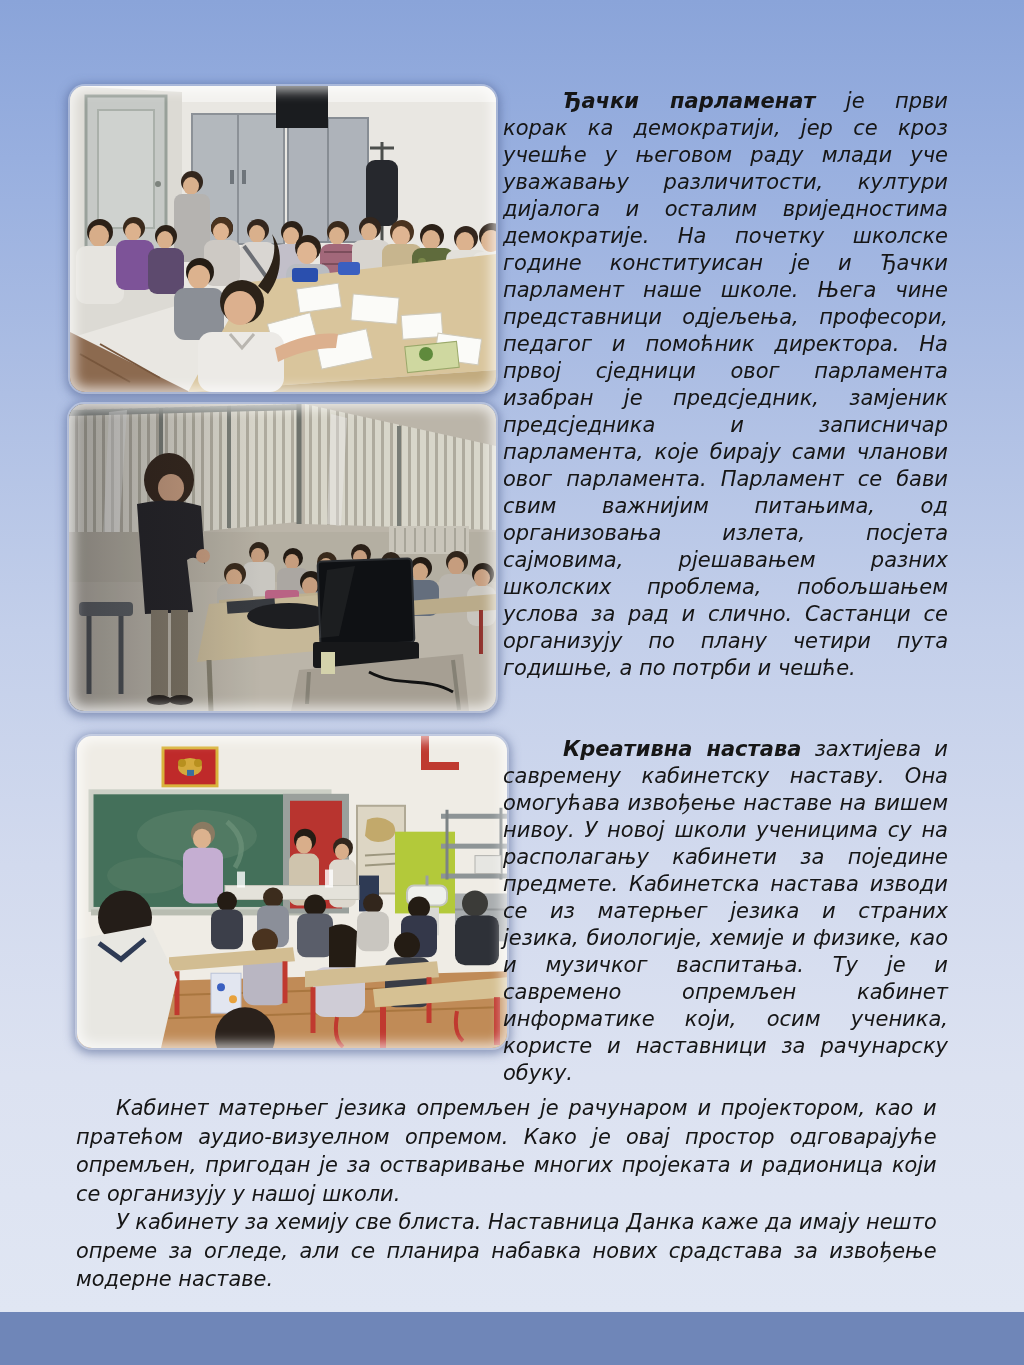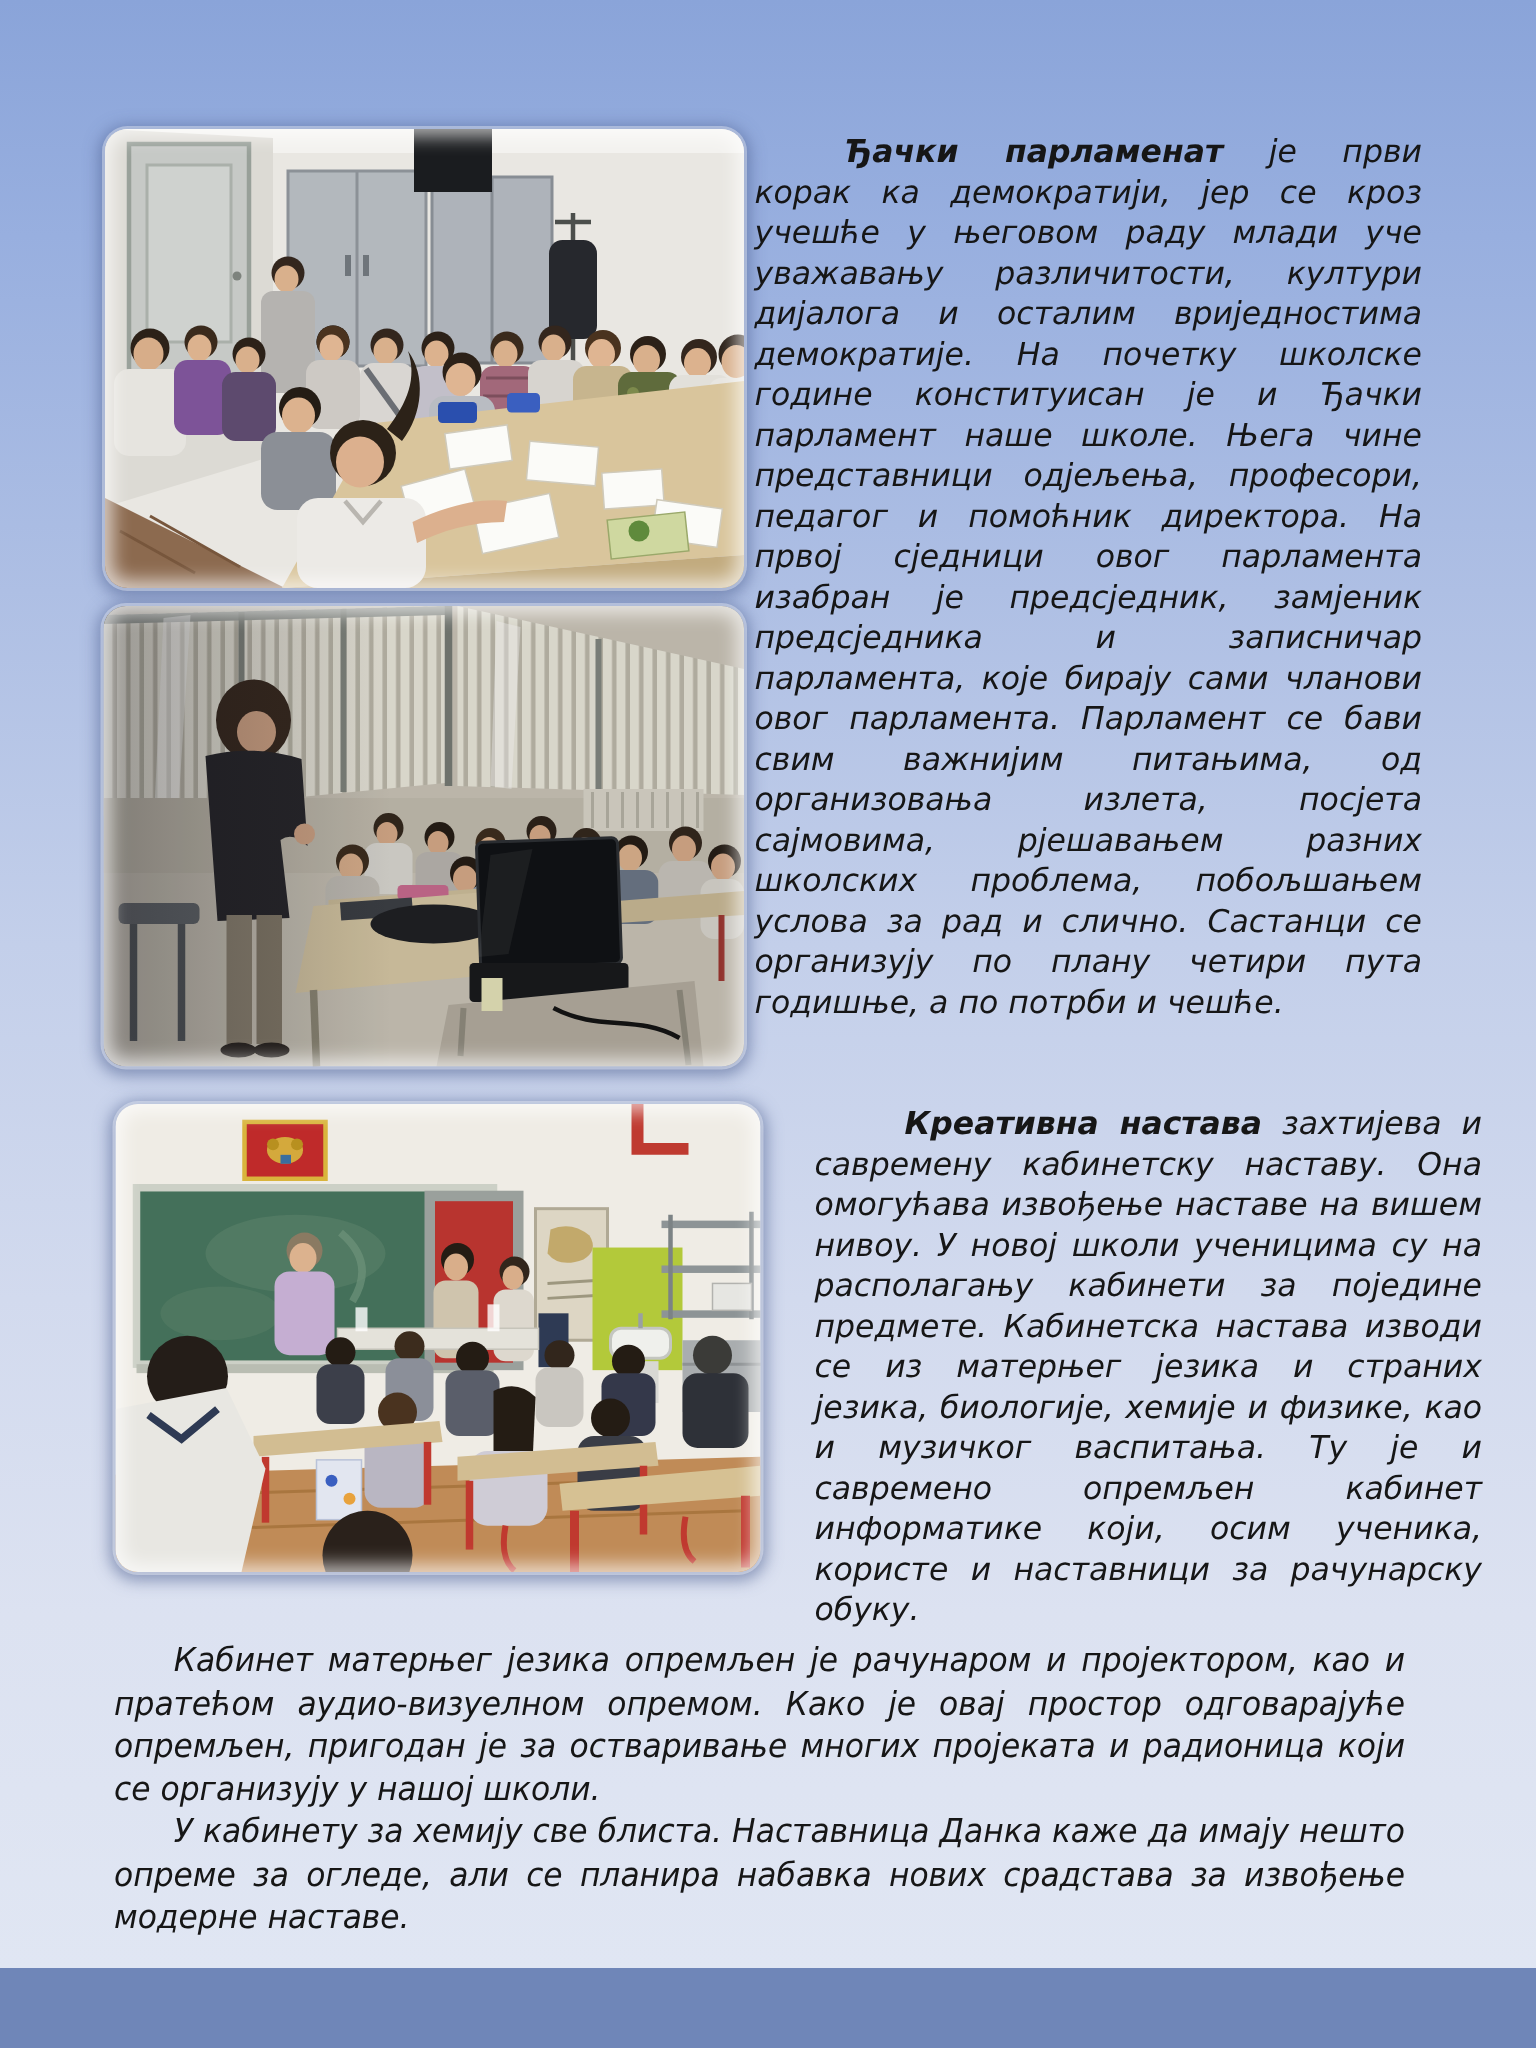--- a/index.html
+++ b/index.html
@@ -16,21 +16,21 @@
     box-shadow:inset 0 0 12px 5px rgba(255,255,255,.68); }
   .photo1 { left:70px; top:86px;  width:426px; height:306px; }
   .photo2 { left:69px; top:404px; width:427px; height:307px; }
   .photo3 { left:77px; top:736px; width:430px; height:312px; }
 
   .textcol { position:absolute; width:445px; color:#161616; font-style:italic;
     font-size:21px; line-height:27px; text-align:justify; }
   .textcol p { margin:0; text-indent:60px; }
   .lead { font-weight:700; }
   .parl     { left:503px; top:88px;  }
-  .creative { left:503px; top:736px;margin-left:40px; }
+  .creative { left:503px; top:736px; }
 
   .bottomtext { position:absolute; left:76px; top:1094px; width:906px;
     transform:scaleX(.95); transform-origin:0 0; color:#161616; font-style:italic;
     font-size:22px; line-height:28.5px; text-align:justify; }
   .bottomtext p { margin:0; text-indent:42px; }
 </style>
 </head>
 <body>
 
 <div class="page">

